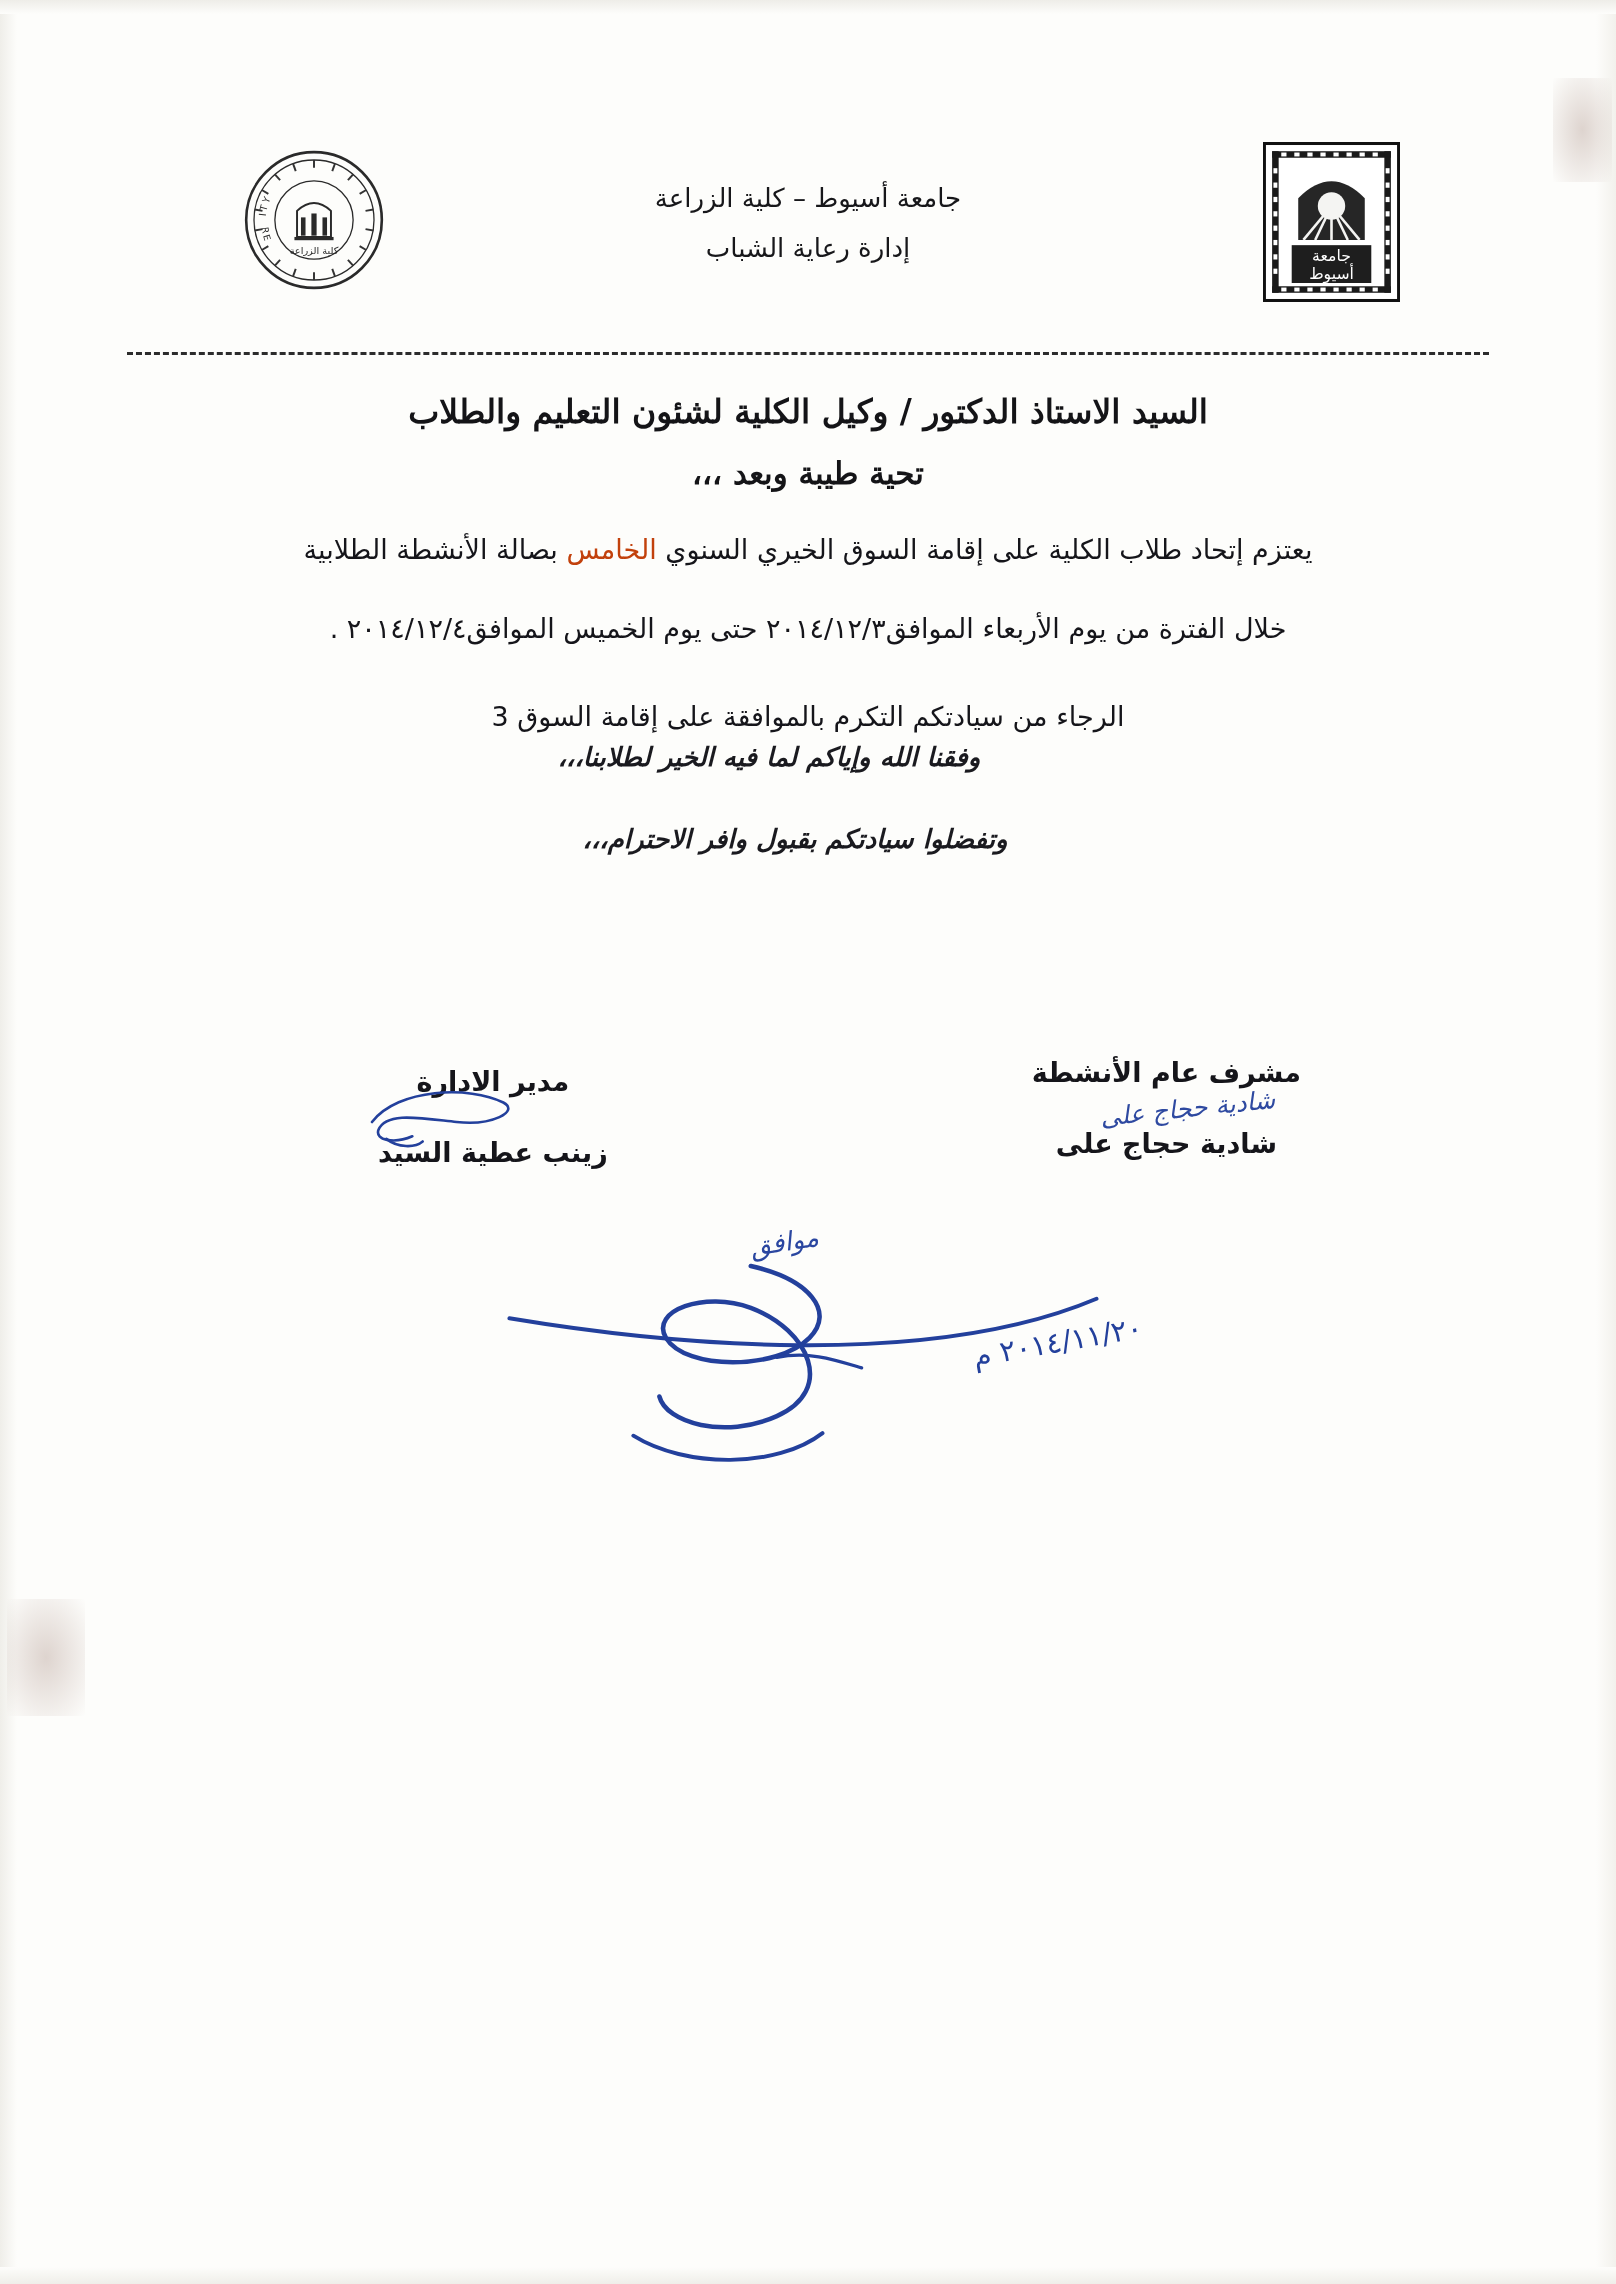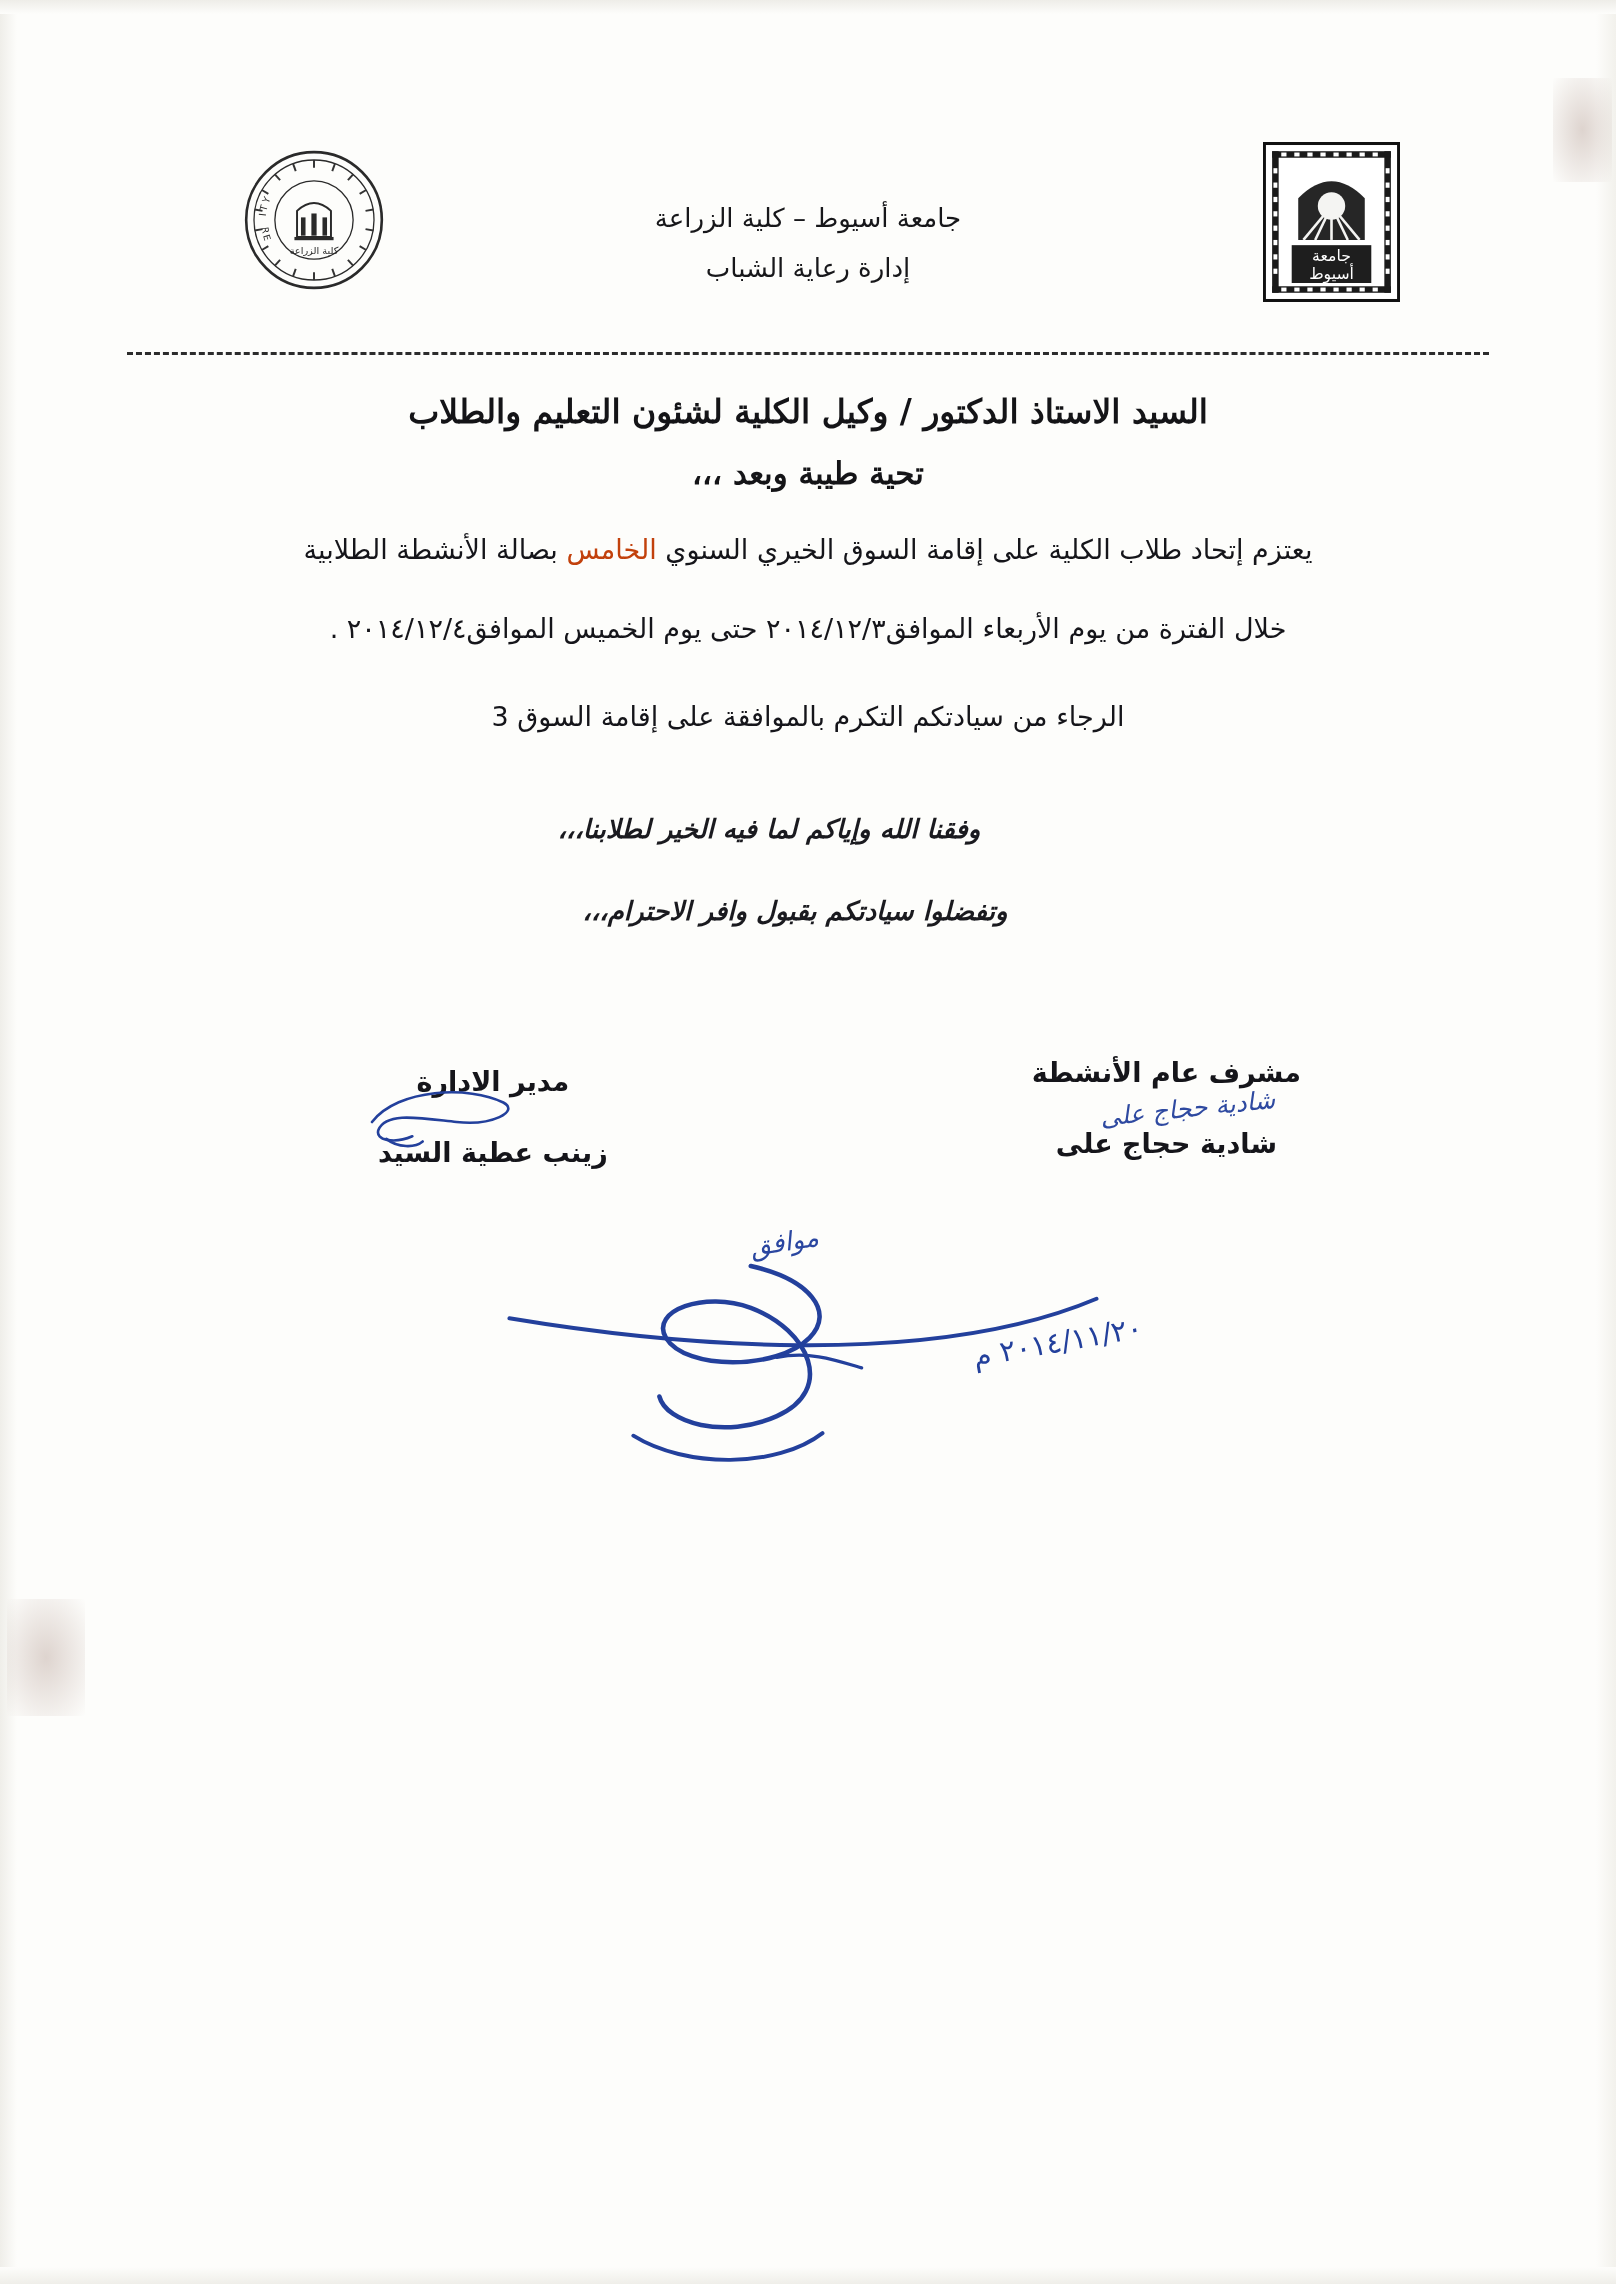--- a/index.html
+++ b/index.html
@@ -77,21 +77,20 @@
     top: 46px;
     text-align: center;
     font-family: "DejaVu Sans", sans-serif;
     color: #17171a;
   }
   .header-text .line1 {
     font-size: 26px;
     letter-spacing: 0px;
     margin-bottom: 19.6px;
     white-space: nowrap;
-    margin-top: 20px;
   }
   .header-text .line2 {
     font-size: 26px;
     white-space: nowrap;
   }
 
   .divider {
     position: absolute;
     top: 352px;
     left: 127px;
@@ -140,21 +139,20 @@
   }
   .closing {
     font-family: "DejaVu Serif", serif;
     font-style: italic;
     font-weight: bold;
     color: #1a1a1f;
     font-size: 26px;
     letter-spacing: 0.7px;
   }
   .closing.c1 {
-    margin-top: 72px;
     text-align: center;
     padding-right: 78px;
   }
   .closing.c2 {
     margin-top: 52px;
     text-align: center;
     padding-right: 26px;
   }
 
   

